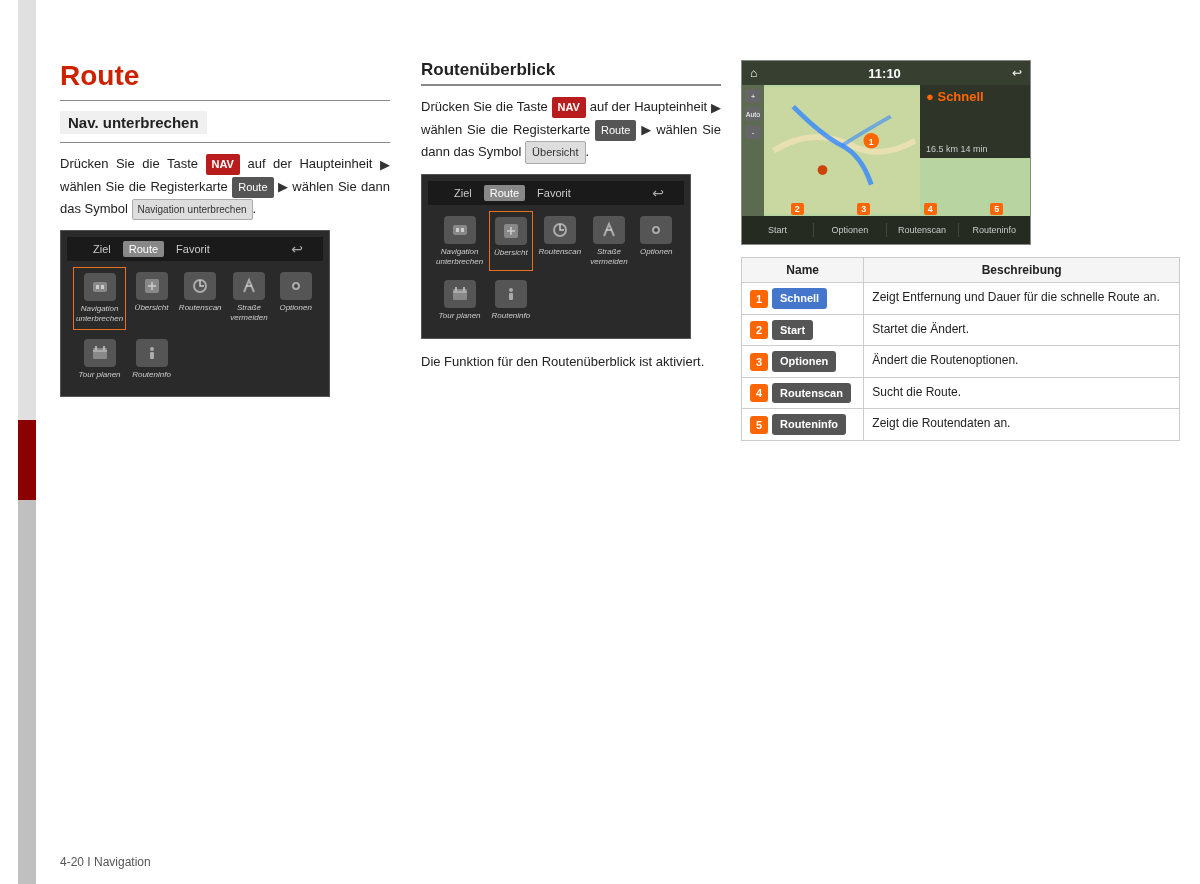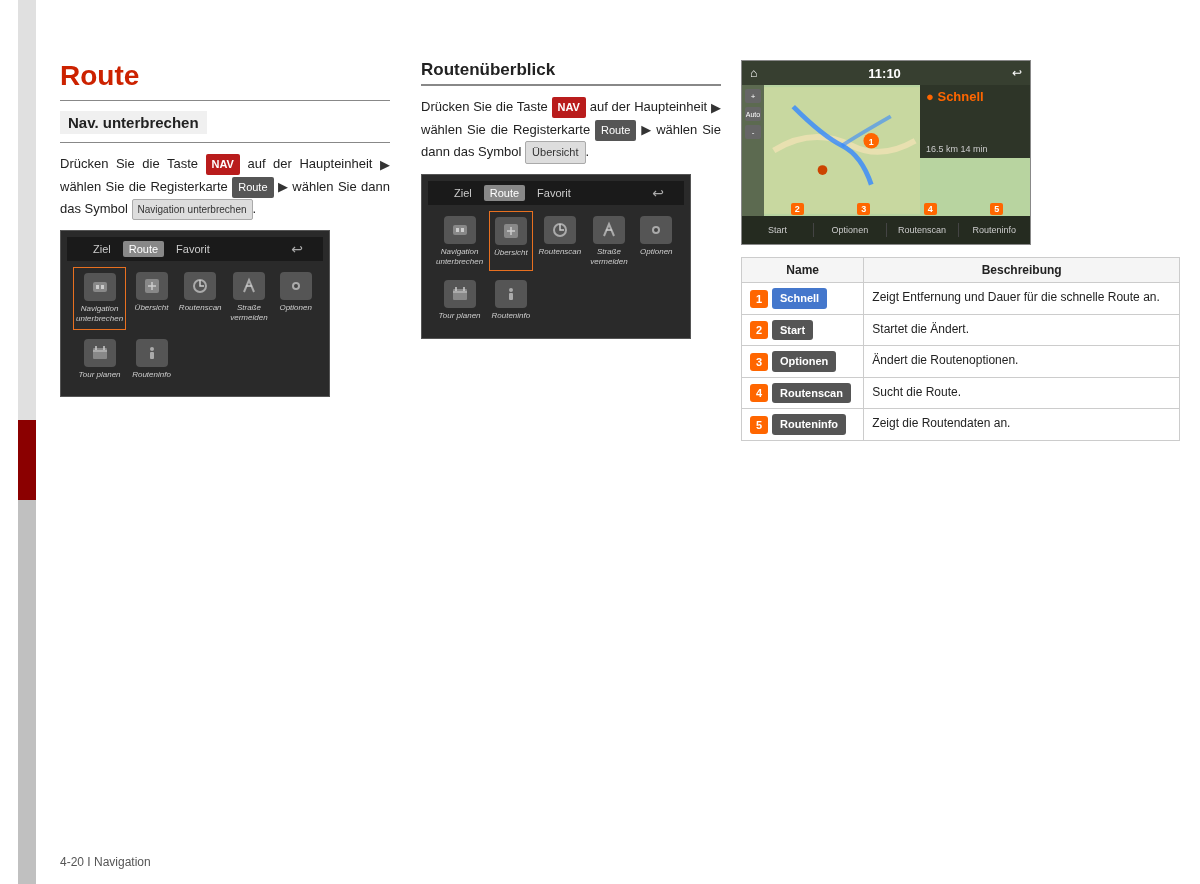--- a/index.html
+++ b/index.html
@@ -600,20 +600,21 @@
             <svg viewBox="0 0 18 18">
                 <circle cx="9" cy="5" r="2" fill="#aaa"></circle>
                 <rect x="7" y="8" width="4" height="7" rx="1" fill="#aaa"></rect>
               </svg>
           </div>
           <div class="nav-cell-label">Routeninfo</div>
         </div>
       </div>
     </div>
 
+    <p class="col2-body">Die Funktion für den Routenüberblick ist aktiviert.</p>
   </div>
 
   <div class="col3">
 
     <div class="map-container">
 
       <div class="map-header">
         <span class="map-home-icon">⌂</span>
         <span class="map-time">11:10</span>
         <span class="map-back-icon">↩</span>

